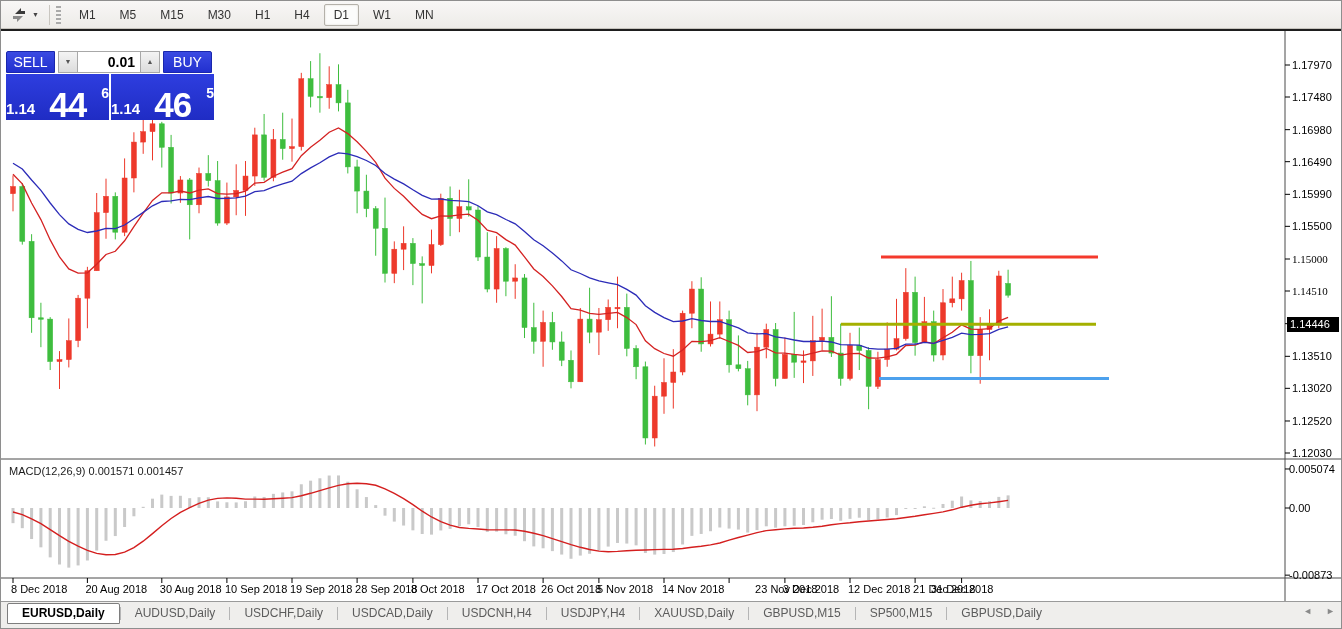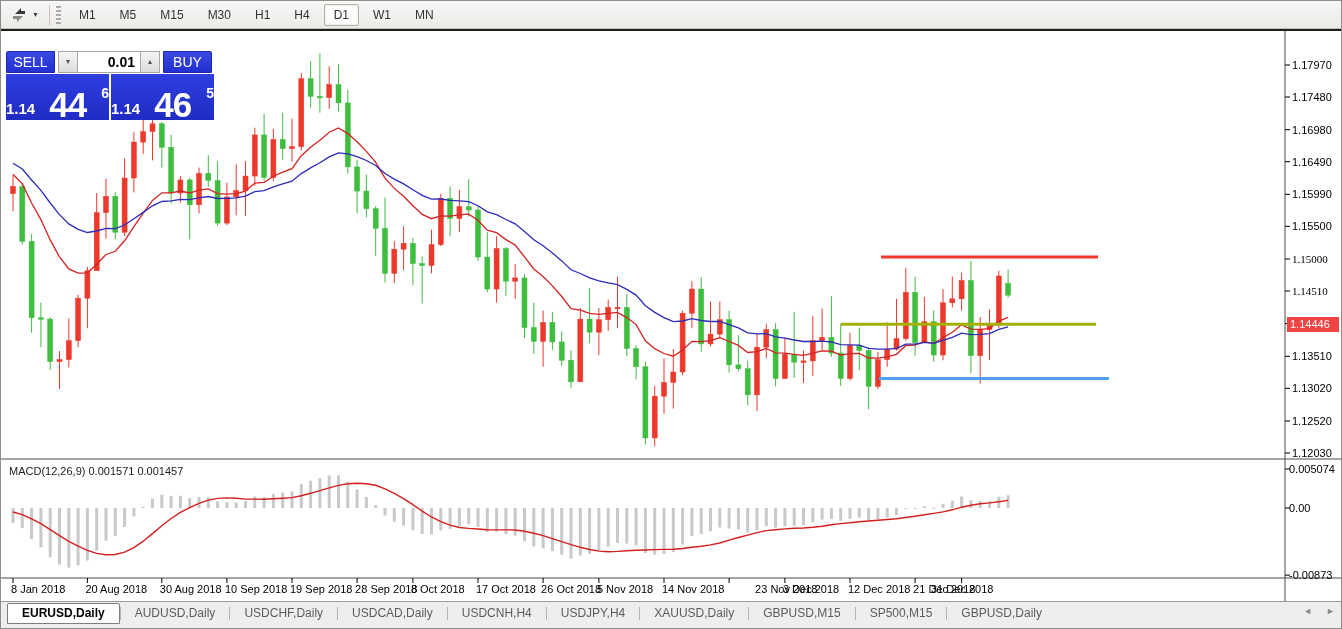--- a/index.html
+++ b/index.html
@@ -18,21 +18,21 @@
   .tf-btn.active{background:#fcfcfb;border:1px solid #b4b1aa;box-shadow:inset 0 0 2px #d8d5cf;}
   .win-top-line{position:absolute;left:0;top:28px;width:100%;height:2px;background:#1e1e1e;}
   
   .chart-wrap{position:absolute;left:0;top:30px;width:1342px;height:570px;background:#fff;}
   #chart-svg{position:absolute;left:0;top:0;}
   .chart-title{position:absolute;left:8px;top:6px;font-size:12px;font-weight:700;color:#111;z-index:5;}
   .chart-title .tri{font-size:8px;margin-right:5px;color:#222;}
   .price-label{position:absolute;left:1291px;font-size:11px;color:#000;z-index:4;}
   .macd-axis-label{position:absolute;left:1288px;font-size:11px;color:#000;z-index:4;}
   .date-label{position:absolute;top:552px;font-size:11px;color:#000;white-space:nowrap;z-index:4;}
-  .price-badge{position:absolute;left:1286px;width:52px;height:15px;background:#ef4444;color:#fff;
+  .price-badge{position:absolute;left:1286px;width:52px;height:15px;background:#000000;color:#fff;
                font-size:11px;line-height:15px;padding-left:3px;z-index:6;}
   .macd-label{position:absolute;left:8px;top:434px;font-size:11px;color:#1a1a1a;z-index:5;}
   
   .trade-panel{position:absolute;left:5px;top:20px;width:222px;z-index:10;}
   .tp-row1{display:flex;height:22px;}
   .tp-btn{width:49px;background:linear-gradient(#3a4ae2,#2230cf);border:1px solid #1a27ad;color:#fff;
           font-size:14px;text-align:center;line-height:20px;cursor:default;}
   .tp-sell{border-radius:2px 0 0 0;}
   .tp-buy{border-radius:0 2px 0 0;}
   .tp-step{width:20px;background:linear-gradient(#f4f4f4,#dcdcdc);border:1px solid #a8a8a8;color:#555;
@@ -501,21 +501,21 @@
         <div class="price-label" style="top: 351.334px;">1.13020</div>
         <div class="price-label" style="top: 383.994px;">1.12520</div>
         <div class="price-label" style="top: 416.001px;">1.12030</div>
       </div>
     <div id="macd-axis">
         <div class="macd-axis-label" style="top: 431.971px;">0.005074</div>
         <div class="macd-axis-label" style="top: 471px;">0.00</div>
         <div class="macd-axis-label" style="top: 538.151px;">-0.00873</div>
       </div>
     <div id="time-axis">
-        <div class="date-label" style="left: 10px;">8 Jan 2018</div>
+        <div class="date-label" style="left: 10px;">8 Dec 2018</div>
         <div class="date-label" style="left: 84.4px;">20 Aug 2018</div>
         <div class="date-label" style="left: 158.8px;">30 Aug 2018</div>
         <div class="date-label" style="left: 223.9px;">10 Sep 2018</div>
         <div class="date-label" style="left: 289px;">19 Sep 2018</div>
         <div class="date-label" style="left: 354.1px;">28 Sep 2018</div>
         <div class="date-label" style="left: 409.9px;">8 Oct 2018</div>
         <div class="date-label" style="left: 475px;">17 Oct 2018</div>
         <div class="date-label" style="left: 540.1px;">26 Oct 2018</div>
         <div class="date-label" style="left: 595.9px;">5 Nov 2018</div>
         <div class="date-label" style="left: 661px;">14 Nov 2018</div>

